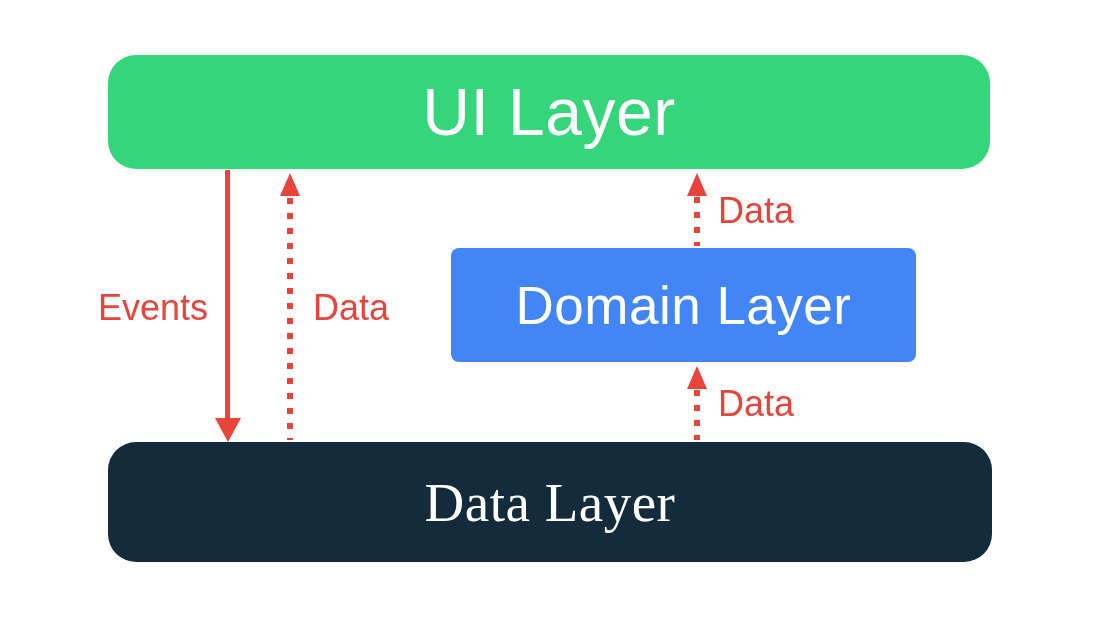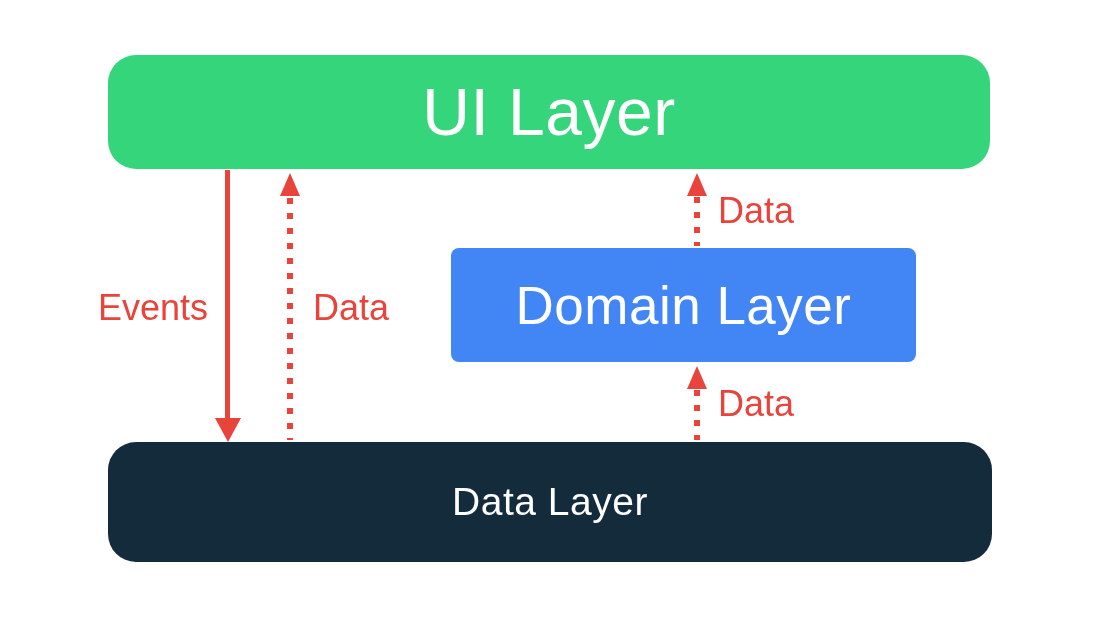--- a/index.html
+++ b/index.html
@@ -23,21 +23,21 @@
   .box-ui {
     left: 108px; top: 55px; width: 882px; height: 114px;
     background: #35d57b; border-radius: 28px; font-size: 66px;
   }
   .box-domain {
     left: 422px; top: 248px; width: 465px; height: 114px;
     background: #4285f4; border-radius: 8px; font-size: 53px; margin-left: 29px;
   }
   .box-data {
     left: 108px; top: 442px; width: 884px; height: 120px;
-    background: #142b3c; border-radius: 28px; font-size: 39px;
+    background: #142b3c; border-radius: 28px; font-size: 55px; font-family: Liberation Serif, serif;
   }
   .arrow-line {
     position: absolute;
     width: 5px;
   }
   .solid {
     background: #e8443c;
   }
   .dotted {
     width: 6px;

